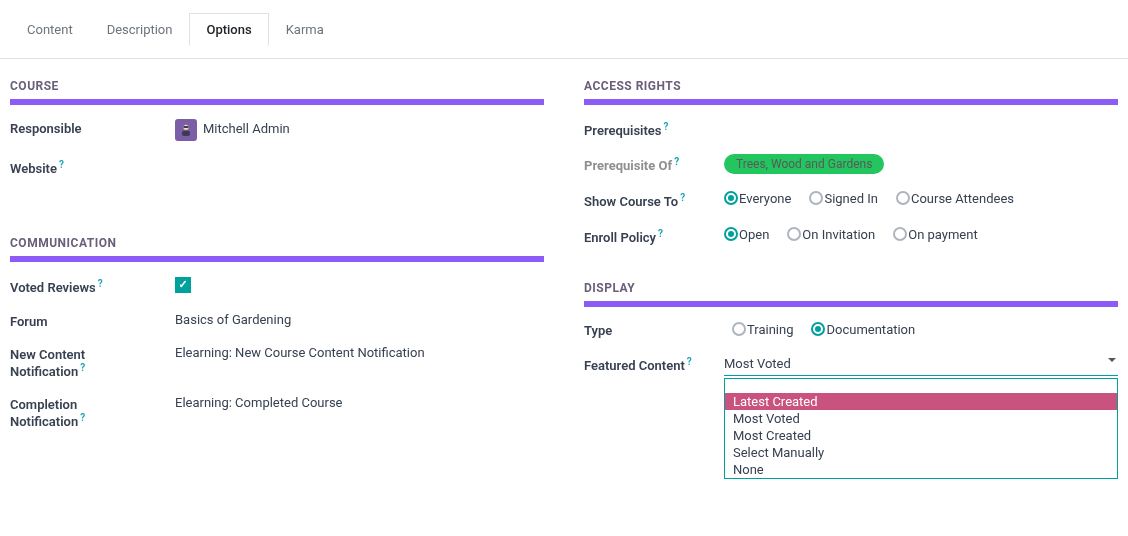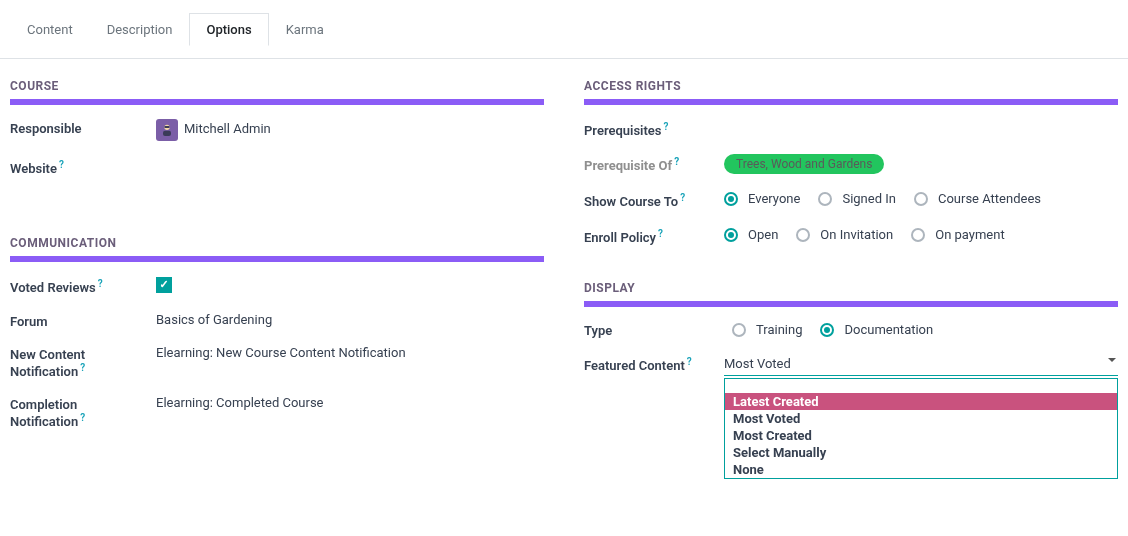--- a/index.html
+++ b/index.html
@@ -55,21 +55,21 @@
     }
     .section-title.first { margin-top: 0; }
     .section-title.comm { margin-top: 60px; }
 
     .field-row {
       display: flex;
       align-items: flex-start;
       margin-bottom: 16px;
     }
     .field-label {
-      width: 146px;
+      width: 165px;
       font-weight: 600;
       color: #374151;
       flex-shrink: 0;
       padding-top: 2px;
     }
     .field-label.muted { color: #8f8f8f; font-weight: 700; }
     .field-value {
       flex: 1;
       color: #374151;
     }
@@ -97,21 +97,21 @@
     .tag {
       display: inline-block;
       background: #22c55e;
       color: #5a5a5a;
       padding: 3px 12px;
       border-radius: 12px;
       font-size: 12px;
     }
 
     .radio-group { display: flex; gap: 18px; flex-wrap: wrap; }
-    .radio-item { display: flex; align-items: flex-end; gap: 10px; cursor: pointer; }
+    .radio-item { display: flex; align-items: flex-start; gap: 1px; cursor: pointer; }
     .radio-circle {
       width: 14px; height: 14px;
       border-radius: 50%;
       border: 2px solid #adb5bd;
       position: relative;
       flex-shrink: 0;
     }
     .radio-circle.checked { border-color: #00a09d; }
     .radio-circle.checked::after {
       content: '';
@@ -162,21 +162,20 @@
       background: #fff;
       border: 1px solid #00a09d;
       z-index: 10;
     }
     .dropdown-padding { height: 14px; }
     .dropdown-item {
       padding: 1px 8px;
       cursor: pointer;
       color: #374151;
       font-size: 13px;
-      font-weight: bold;
     }
     .dropdown-item.highlighted {
       background: #c9527e;
       color: #fff;
     }
 
     .col-right .field-label { width: 140px; }
     .col-right .field-value.radio-val { padding-left: 0; }
     .col-right .radio-group { padding-top: 1px; }
     .col-right-display .field-label { width: 140px; }

